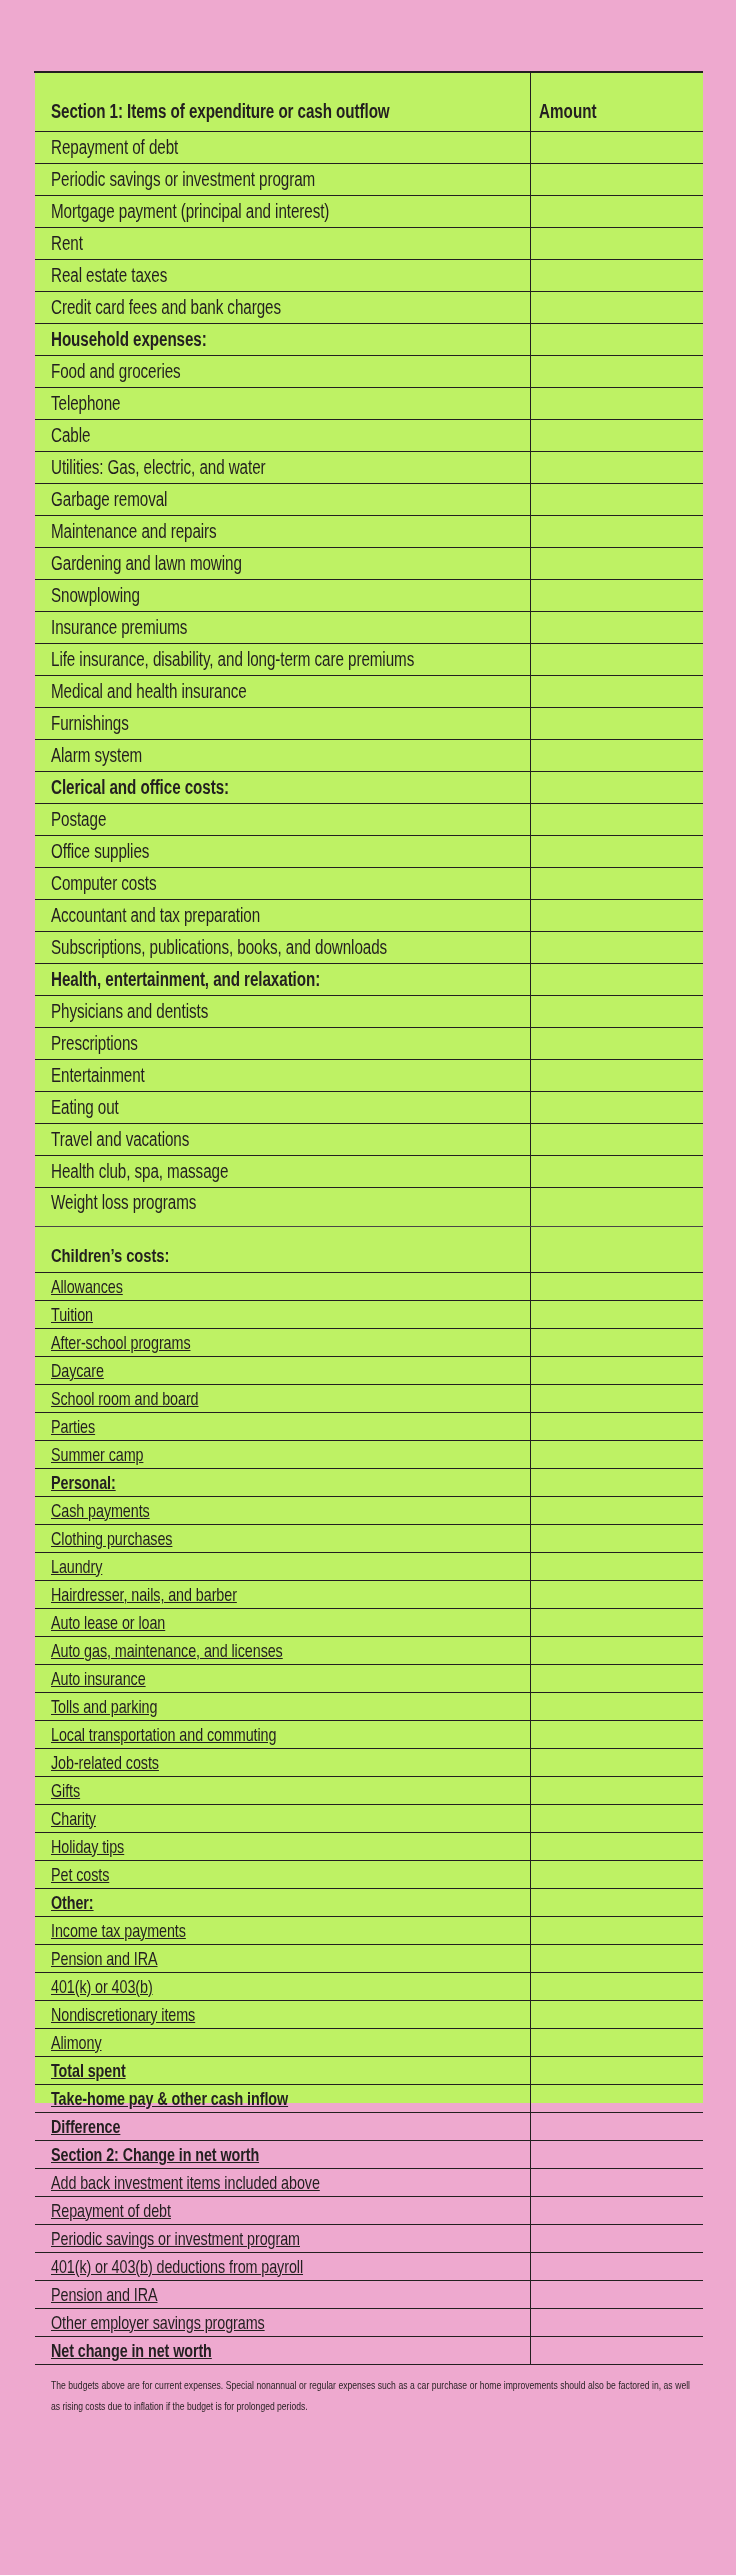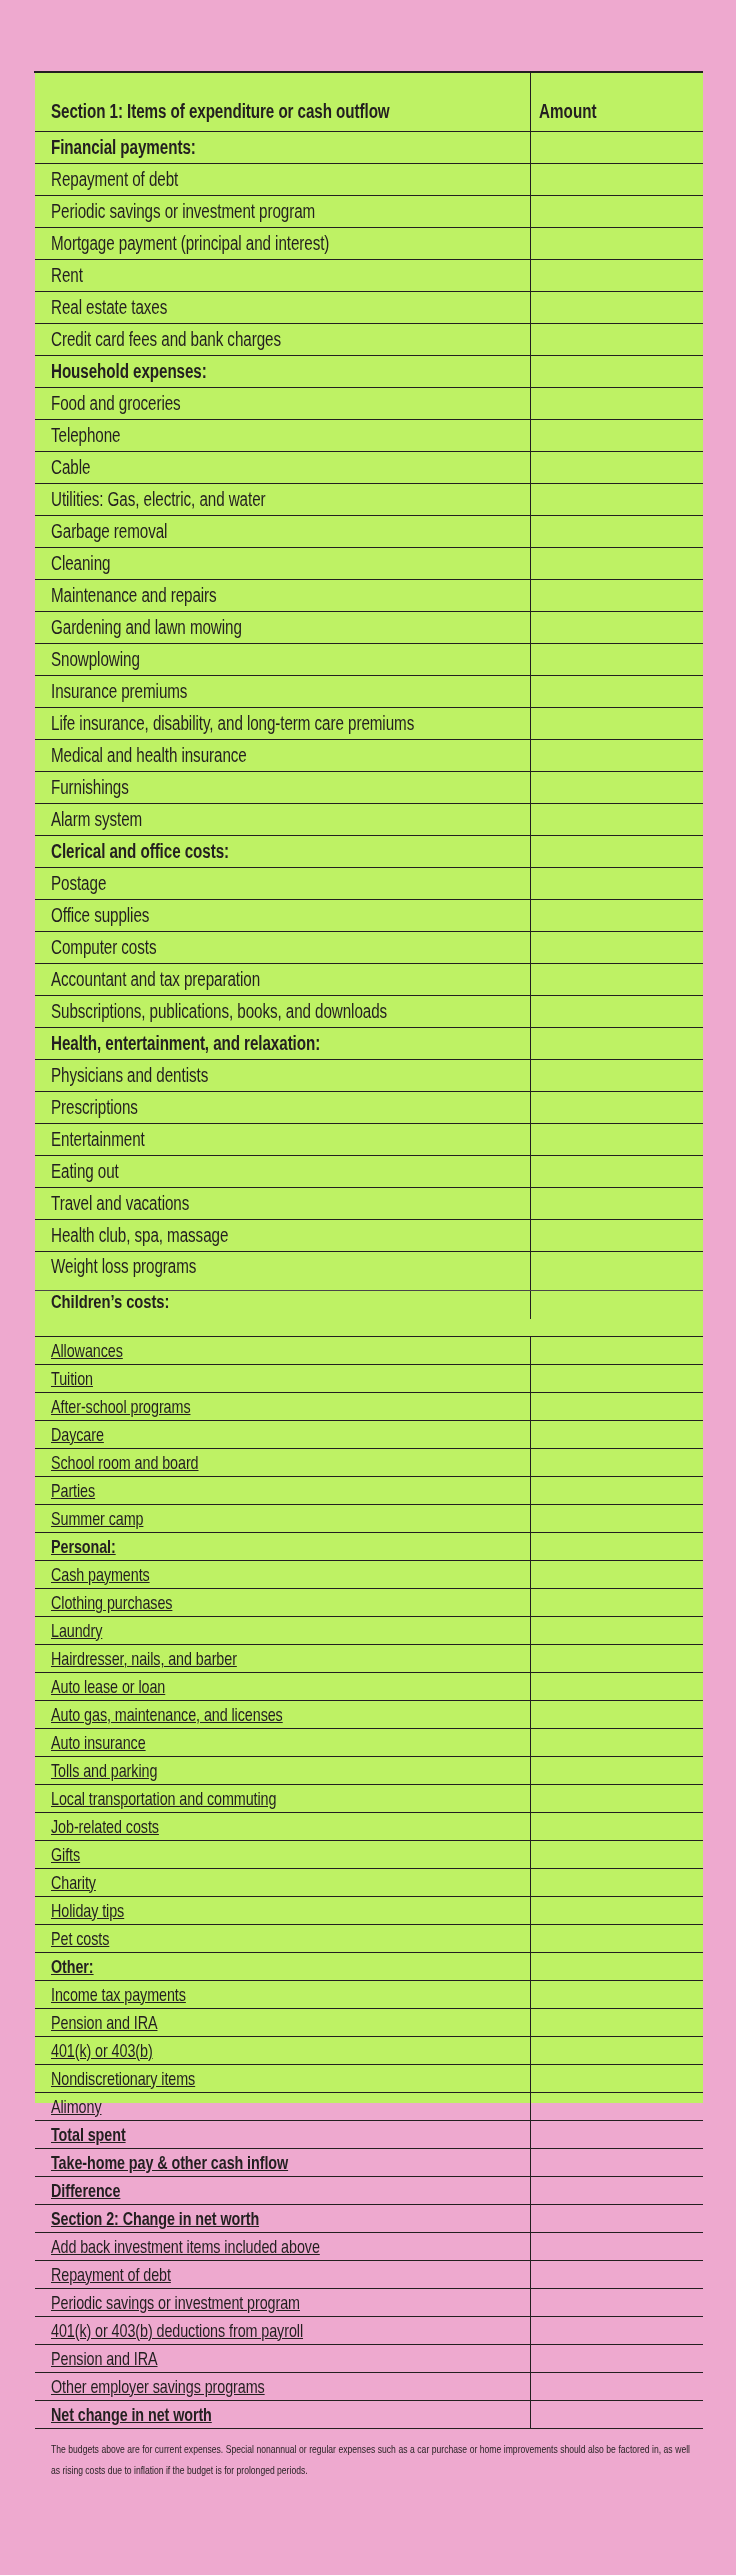--- a/index.html
+++ b/index.html
@@ -66,21 +66,21 @@
       flex: 1;
     }
     .row.heading .label span { font-weight: bold; }
     .row.up { height: 32px; }
     .row.up .label span { font-size: 19.5px; }
     .row.low { height: 28px; text-decoration: underline; }
     .row.low .label span { font-size: 18.4px; }
     .row.tall-a { height: 39px; }
     .row.tall-a .label { align-items: flex-start; padding-top: 3.3px; }
     .row.tall-a .label span { font-size: 19.5px; }
-    .row.tall-b { height: 46px; flex-direction: column; }
+    .row.tall-b { height: 46px; }
     .row.tall-b .label { align-items: flex-end; padding-bottom: 5.6px; }
     .row.tall-b .label span { font-size: 19px; }
     .row.header { height: 59px; }
     .row.header .label { align-items: flex-end; padding-bottom: 7.8px; }
     .row.header .label span { font-weight: bold; font-size: 19.5px; }
     .row.header .amount {
       display: flex;
       align-items: flex-end;
       padding-bottom: 7.8px;
     }
@@ -113,64 +113,58 @@
   <div class="table">
     <div class="row header">
       <div class="label">
         <span>Section 1: Items of expenditure or cash outflow</span>
       </div>
       <div class="amount">
         <span>Amount</span>
       </div>
     </div>
     <div id="rows">
+        <div class="row up">
+          <div class="label">
+            <span>Repayment of debt</span>
+          </div>
+          <div class="amount"></div>
+        </div>
+        <div class="row up">
+          <div class="label">
+            <span>Periodic savings or investment program</span>
+          </div>
+          <div class="amount"></div>
+        </div>
+        <div class="row up">
+          <div class="label">
+            <span>Mortgage payment (principal and interest)</span>
+          </div>
+          <div class="amount"></div>
+        </div>
+        <div class="row up">
+          <div class="label">
+            <span>Rent</span>
+          </div>
+          <div class="amount"></div>
+        </div>
+        <div class="row up">
+          <div class="label">
+            <span>Real estate taxes</span>
+          </div>
+          <div class="amount"></div>
+        </div>
+        <div class="row up">
+          <div class="label">
+            <span>Credit card fees and bank charges</span>
+          </div>
+          <div class="amount"></div>
+        </div>
         <div class="row up heading">
           <div class="label">
-            <span>Financial payments:</span>
-          </div>
-          <div class="amount"></div>
-        </div>
-        <div class="row up">
-          <div class="label">
-            <span>Repayment of debt</span>
-          </div>
-          <div class="amount"></div>
-        </div>
-        <div class="row up">
-          <div class="label">
-            <span>Periodic savings or investment program</span>
-          </div>
-          <div class="amount"></div>
-        </div>
-        <div class="row up">
-          <div class="label">
-            <span>Mortgage payment (principal and interest)</span>
-          </div>
-          <div class="amount"></div>
-        </div>
-        <div class="row up">
-          <div class="label">
-            <span>Rent</span>
-          </div>
-          <div class="amount"></div>
-        </div>
-        <div class="row up">
-          <div class="label">
-            <span>Real estate taxes</span>
-          </div>
-          <div class="amount"></div>
-        </div>
-        <div class="row up">
-          <div class="label">
-            <span>Credit card fees and bank charges</span>
-          </div>
-          <div class="amount"></div>
-        </div>
-        <div class="row up heading">
-          <div class="label">
             <span>Household expenses:</span>
           </div>
           <div class="amount"></div>
         </div>
         <div class="row up">
           <div class="label">
             <span>Food and groceries</span>
           </div>
           <div class="amount"></div>
         </div>
@@ -188,26 +182,20 @@
         </div>
         <div class="row up">
           <div class="label">
             <span>Utilities: Gas, electric, and water</span>
           </div>
           <div class="amount"></div>
         </div>
         <div class="row up">
           <div class="label">
             <span>Garbage removal</span>
-          </div>
-          <div class="amount"></div>
-        </div>
-        <div class="row up">
-          <div class="label">
-            <span>Cleaning</span>
           </div>
           <div class="amount"></div>
         </div>
         <div class="row up">
           <div class="label">
             <span>Maintenance and repairs</span>
           </div>
           <div class="amount"></div>
         </div>
         <div class="row up">

